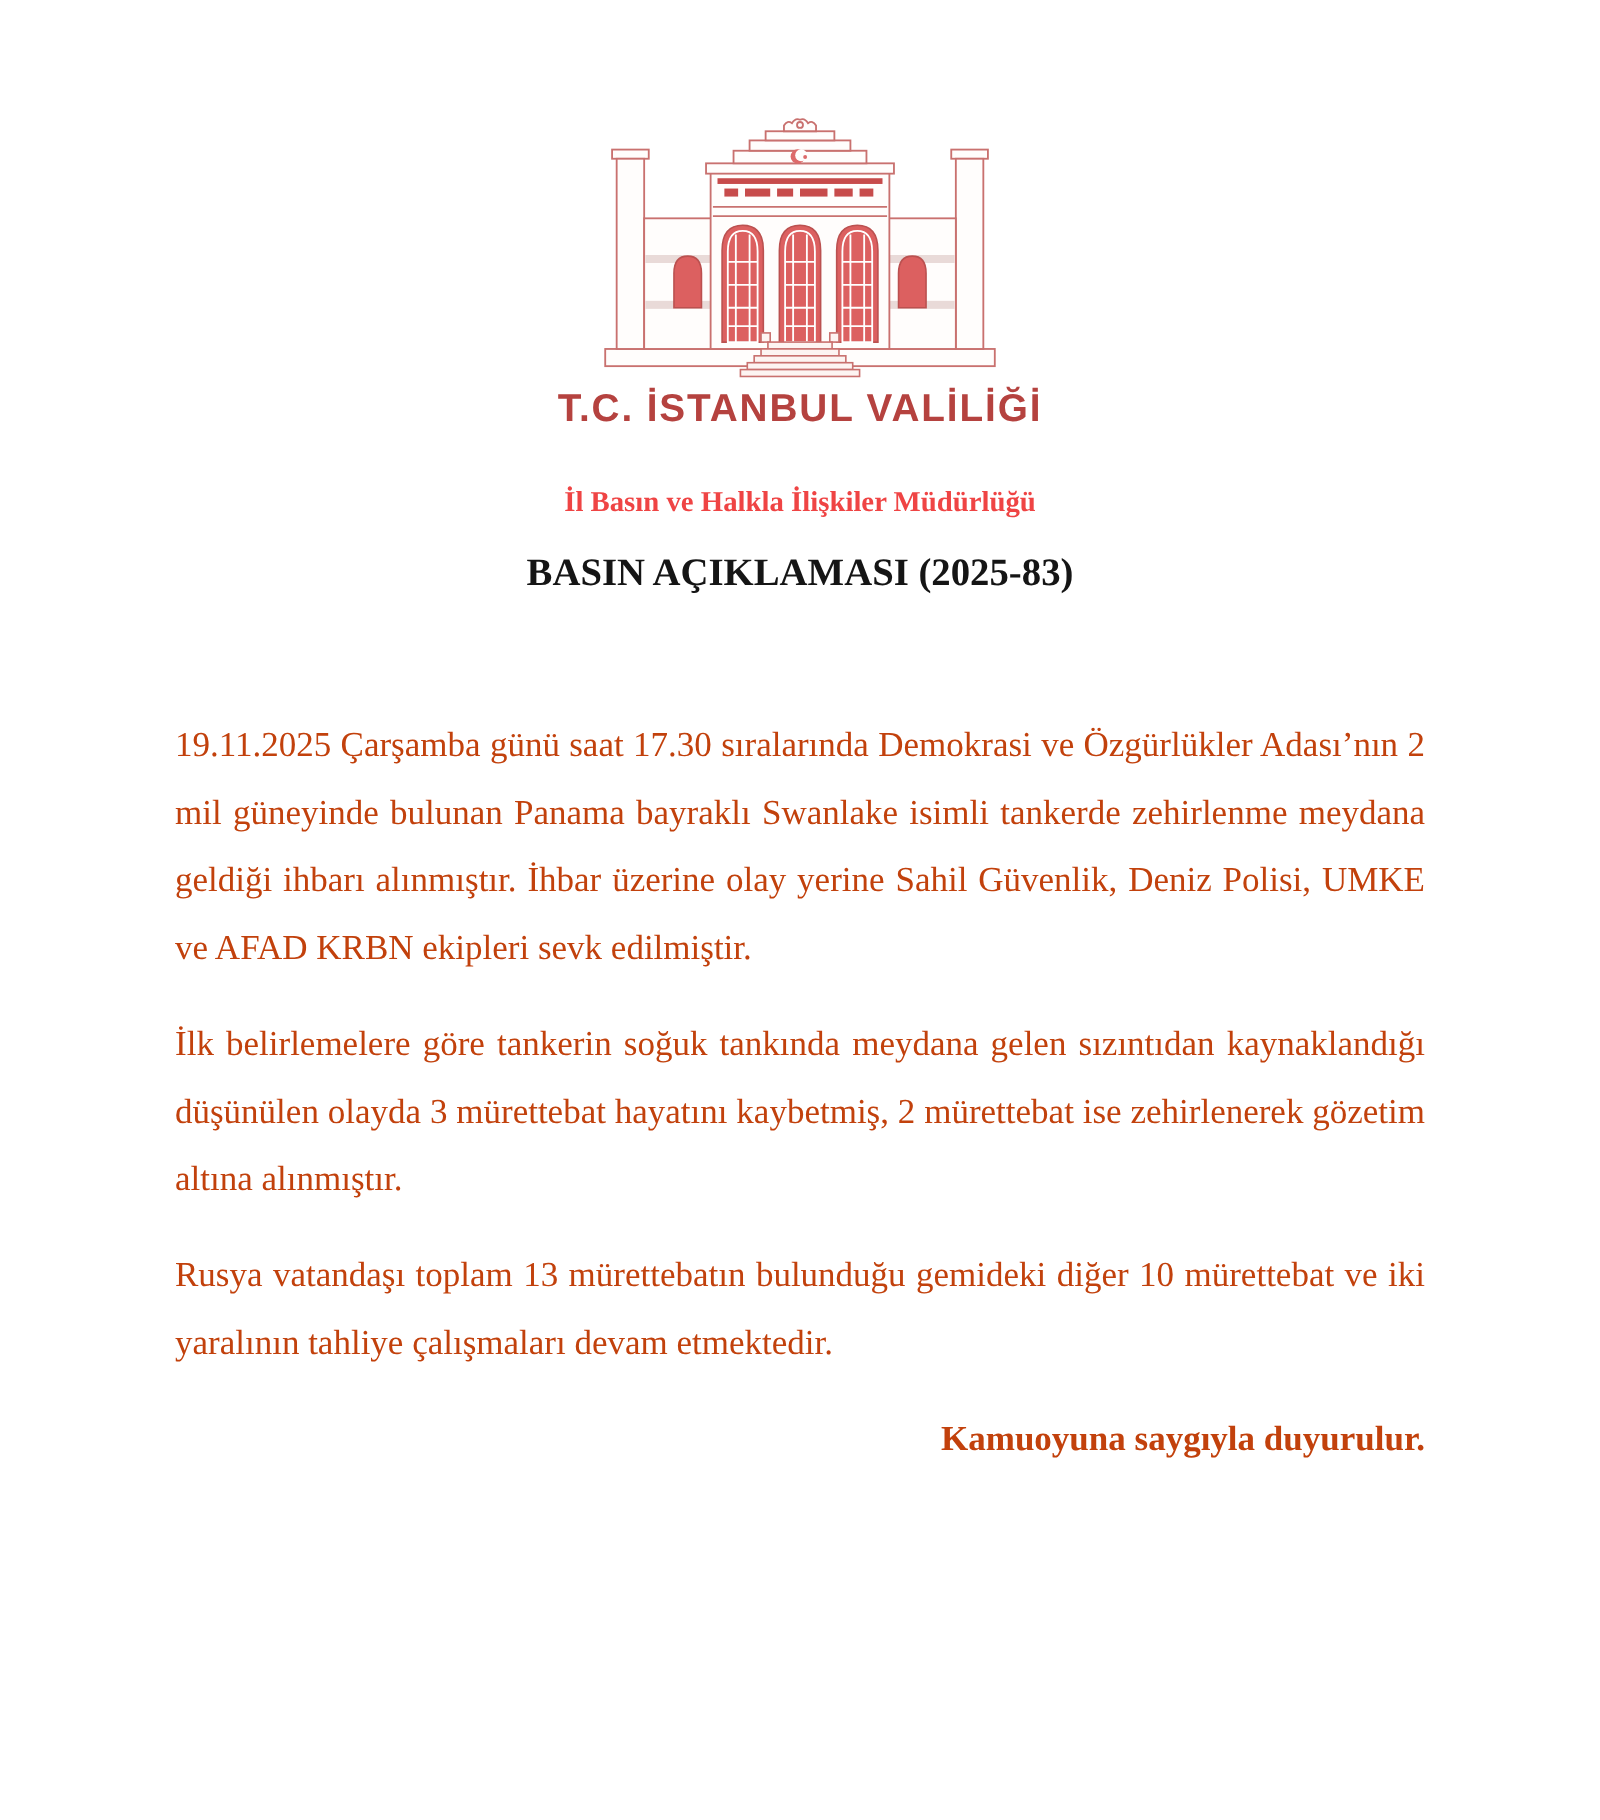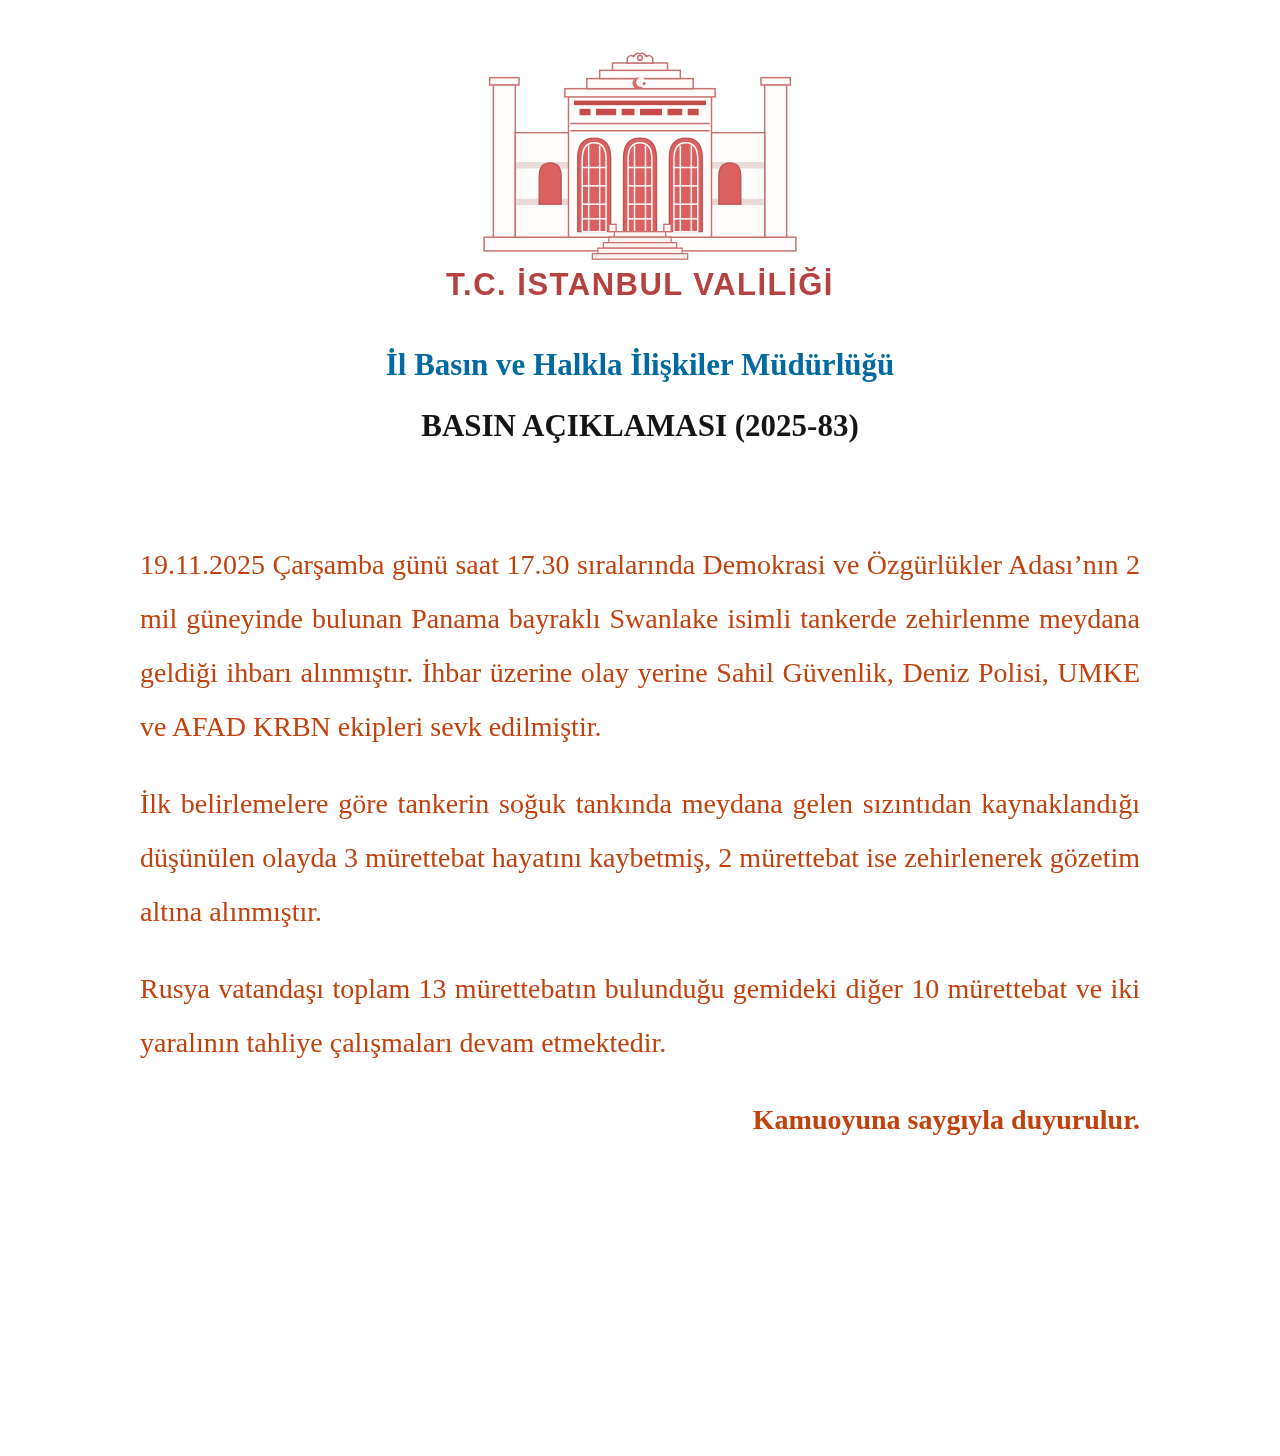--- a/index.html
+++ b/index.html
@@ -1,39 +1,39 @@
 <!DOCTYPE html>
 <html lang="tr"><head>
 <meta charset="utf-8">
 <style>
   html, body { margin: 0; padding: 0; background: #ffffff; }
   .page {
     width: 1280px;
     height: 1456px;
     background: #ffffff;
     box-sizing: border-box;
-    padding-top: 50px;
+    padding-top: 92px;
     font-family: "Liberation Serif", serif;
     overflow: hidden;
   }
   .letterhead { text-align: center; }
   .logo-building { display: block; margin: 0 auto; }
   .org-name {
     font-family: "Liberation Sans", sans-serif;
     font-weight: 700;
     font-size: 31px;
     letter-spacing: 1.5px;
     color: #b5423f;
     margin-top: 4px;
   }
   .department {
     font-family: "Liberation Serif", serif;
-    font-size: 31px;
+    font-size: 23px;
     font-weight: 700;
-    color: #0369a1;
+    color: #ef4444;
     margin: 44px 0 0 0;
     text-align: center;
   }
   .release-title {
     font-family: "Liberation Serif", serif;
     font-size: 31px;
     font-weight: 700;
     color: #151515;
     margin: 25px 0 0 0;
   }

